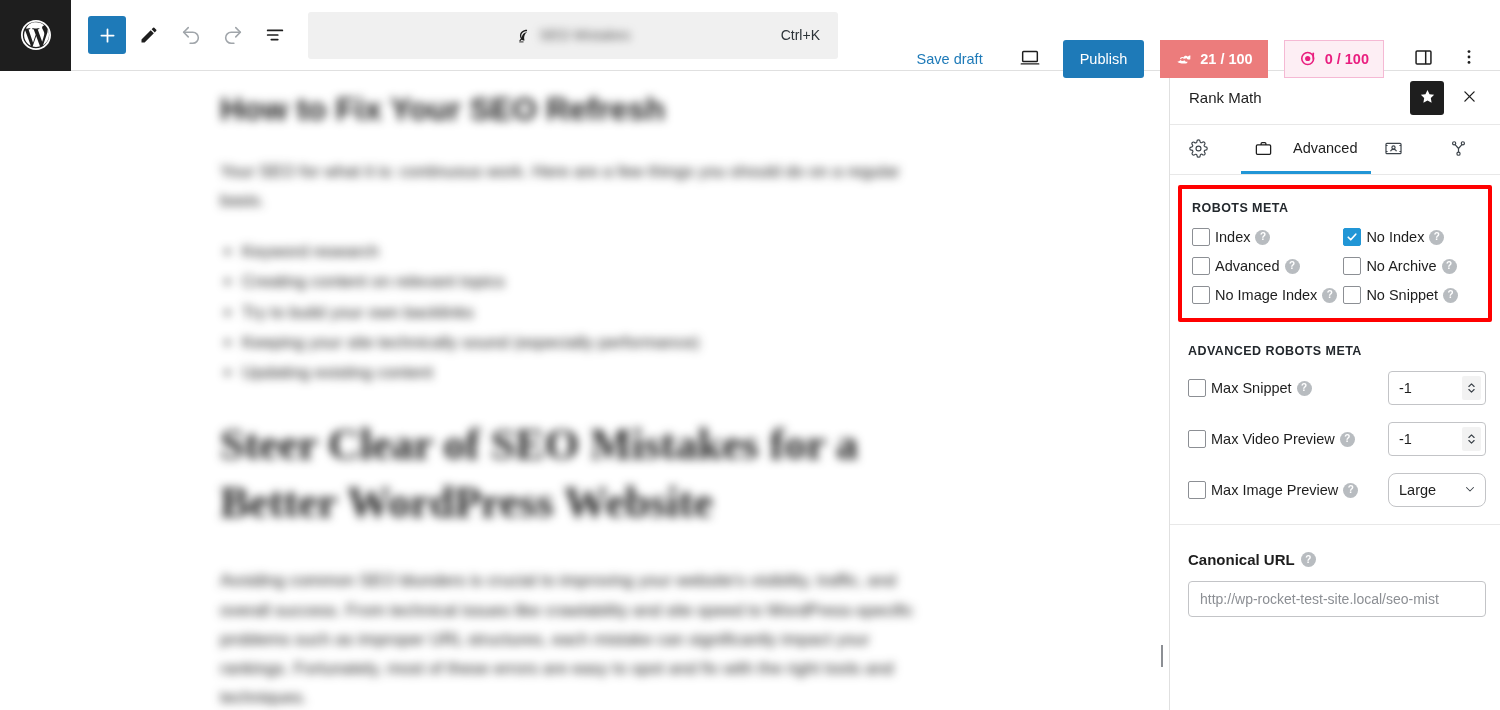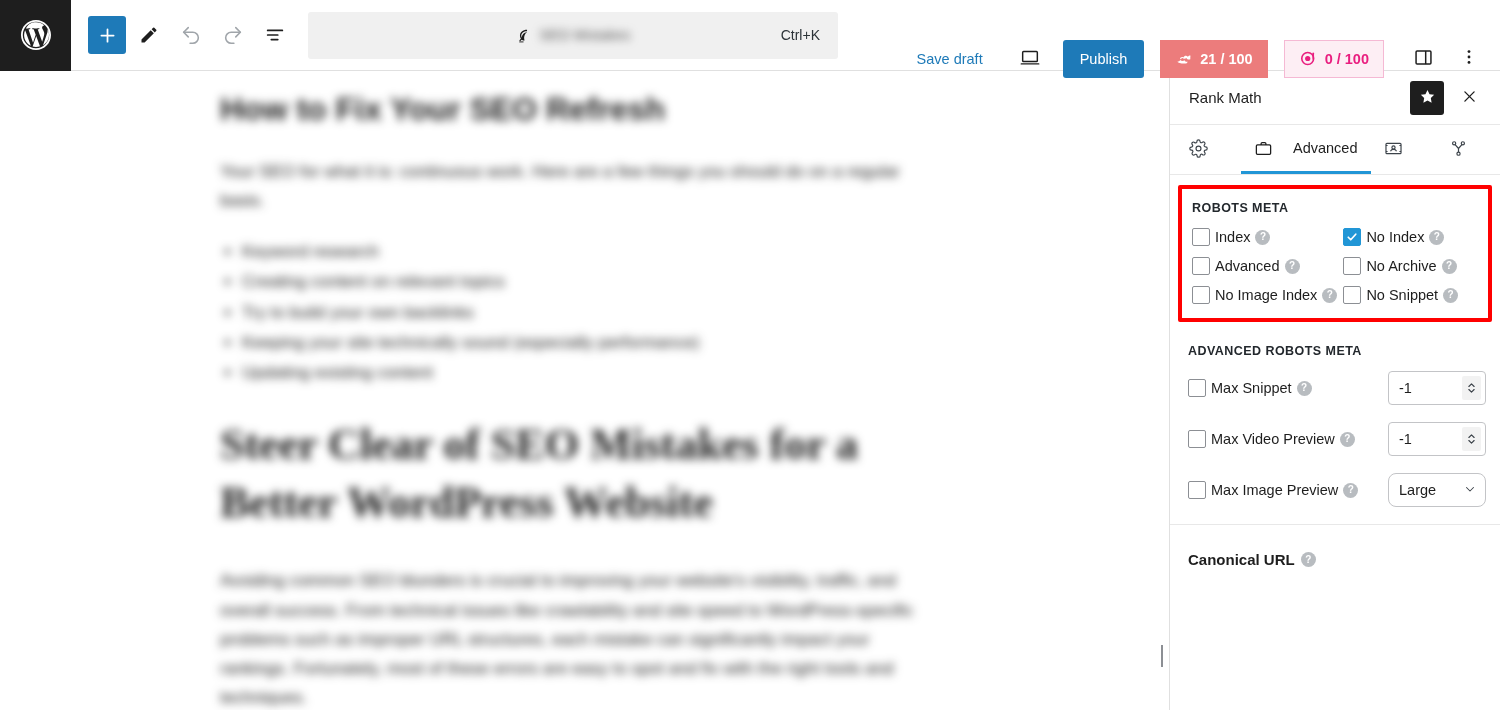--- a/index.html
+++ b/index.html
@@ -504,20 +504,21 @@
               </span>
             </div>
           </div>
         </div>
 
         <div class="canon-sec">
           <div class="canon-label">
             <span class="t">Canonical URL</span>
             <span class="help">?</span>
           </div>
+          <input class="canon-input" type="text" placeholder="http://wp-rocket-test-site.local/seo-mist" style="">
         </div>
 
       </div>
     </div>
   </div>
 
 
 </div>
 
 </body></html>

